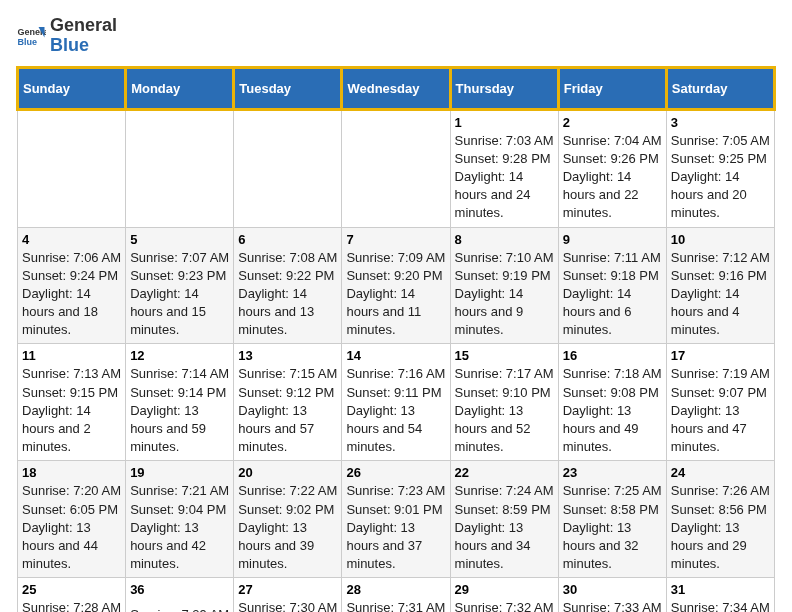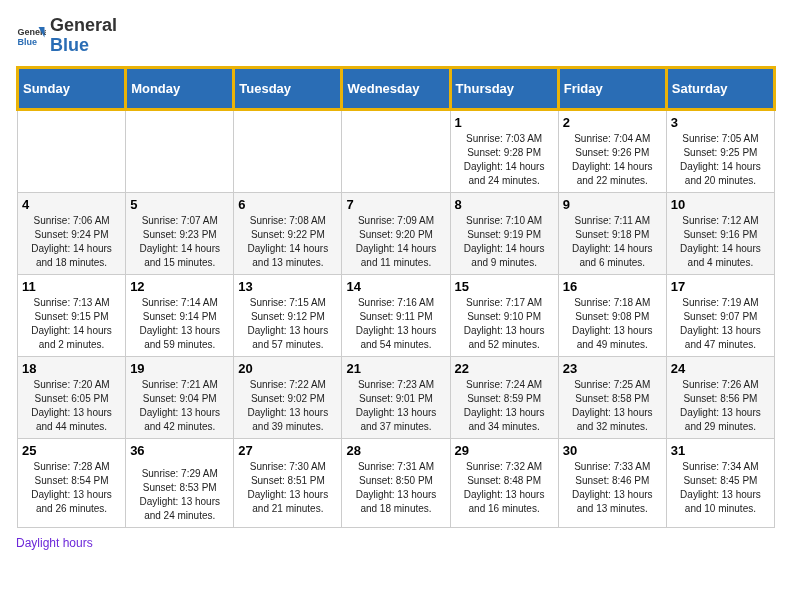--- a/index.html
+++ b/index.html
@@ -64,24 +64,23 @@
       padding: 4px;
       width: calc(100% / 7);
       height: 80px;
     }
     .day-number {
       font-size: 13px;
       font-weight: bold;
       margin-bottom: 2px;
     }
     .day-info {
-      font-size: 10px;
+      font-size: 13px;
       color: #222;
       line-height: 1.4;
-      text-align: center;
     }
     .row-even td { background: #f5f5f5; }
     .row-odd td { background: #ffffff; }
     .footer-note {
       margin-top: 8px;
       font-size: 12px;
       color: #6d28d9;
     }
   </style>
 </head>
@@ -241,21 +240,21 @@
 Sunset: 9:04 PM
 Daylight: 13 hours and 42 minutes.</div>
         </td>
         <td>
           <div class="day-number">20</div>
           <div class="day-info" style="white-space: pre-line;">Sunrise: 7:22 AM
 Sunset: 9:02 PM
 Daylight: 13 hours and 39 minutes.</div>
         </td>
         <td>
-          <div class="day-number">21</div>
+          <div class="day-number">26</div>
           <div class="day-info" style="white-space: pre-line;">Sunrise: 7:23 AM
 Sunset: 9:01 PM
 Daylight: 13 hours and 37 minutes.</div>
         </td>
         <td>
           <div class="day-number">22</div>
           <div class="day-info" style="white-space: pre-line;">Sunrise: 7:24 AM
 Sunset: 8:59 PM
 Daylight: 13 hours and 34 minutes.</div>
         </td>

